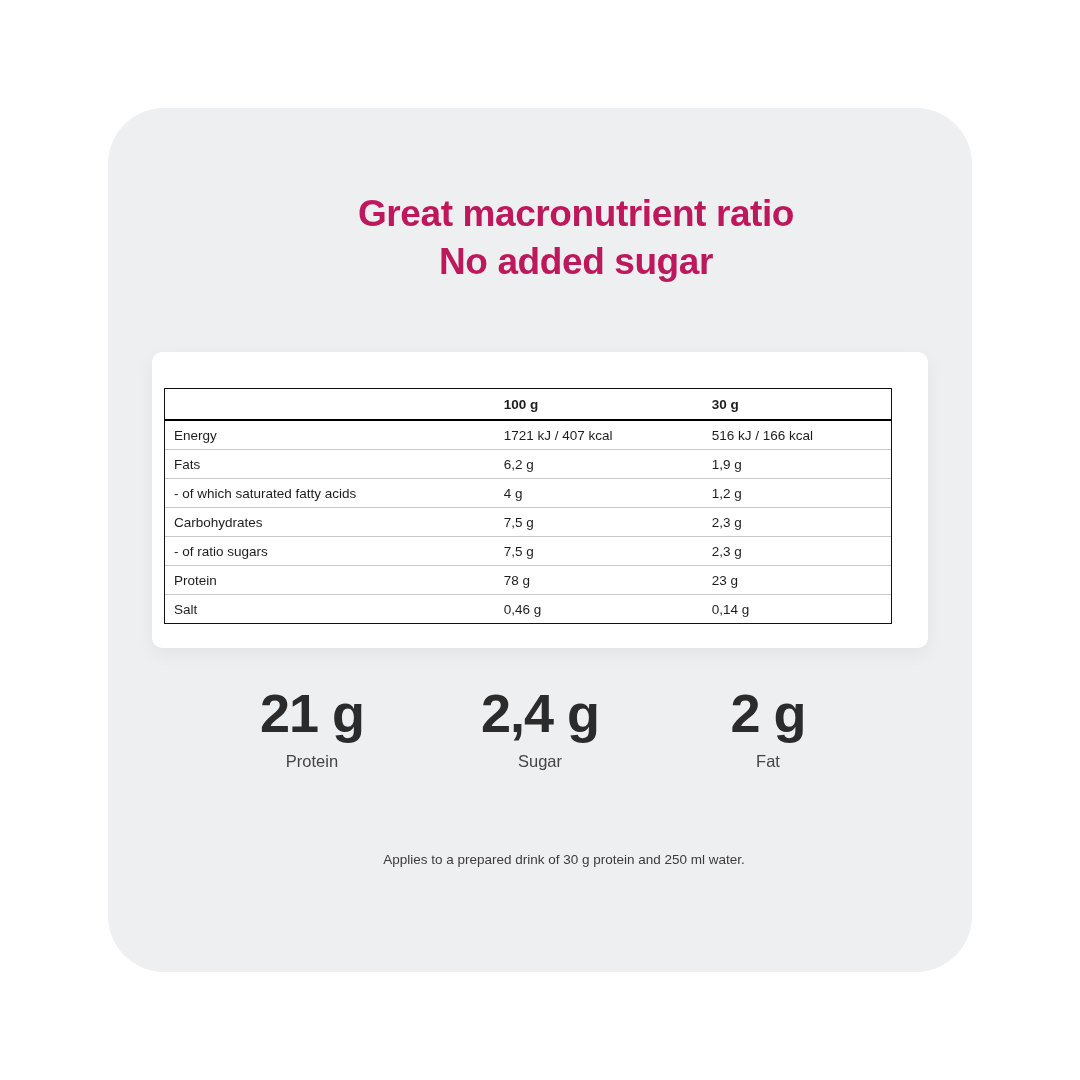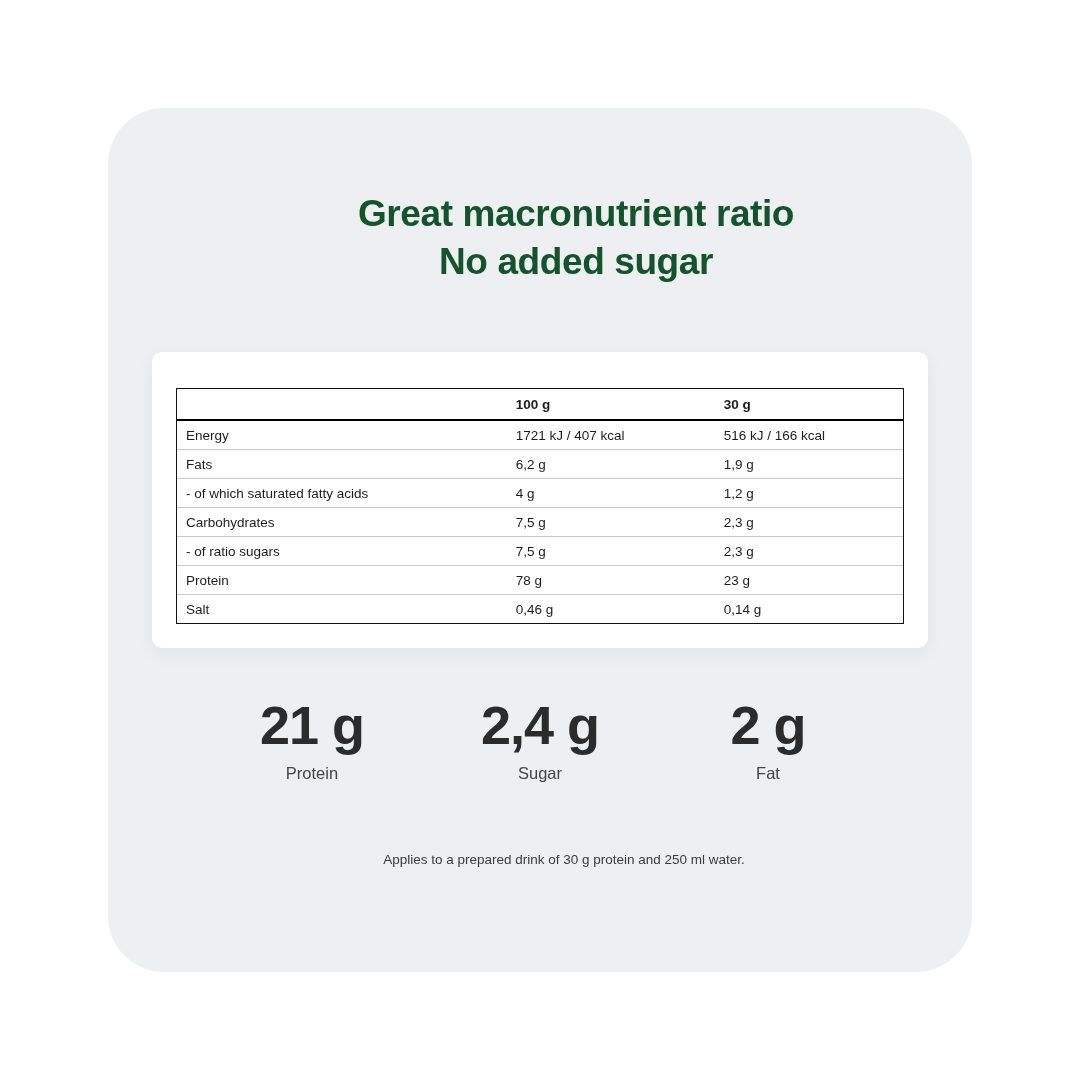--- a/index.html
+++ b/index.html
@@ -34,41 +34,41 @@
   .headline {
     position: absolute;
     left: 0;
     top: 82px;
     width: 936px;
     text-align: center;
     font-size: 37px;
     font-weight: bold;
     line-height: 48px;
     letter-spacing: -0.4px;
-    color: #14532d;
+    color: #be185d;
   }
   .headline .line2 {
     display: block;
     text-align: center;
   }
 
   .table-card {
     position: absolute;
     left: 44px;
     top: 244px;
     width: 776px;
     height: 296px;
     background: #ffffff;
     border-radius: 10px;
     box-shadow: 0 6px 18px rgba(0,0,0,0.05);
   }
 
   .nutri-table-wrap {
     position: absolute;
-    left: 24px;
+    left: 12px;
     top: 36px;
     width: 728px;
     border: 1.5px solid #111111;
     box-sizing: border-box;
   }
 
   table.nutri {
     width: 100%;
     border-collapse: collapse;
     table-layout: fixed;
@@ -99,21 +99,21 @@
     margin-top: 8px;
   }
 
   .col-name  { width: 46%; padding-left: 9px !important; }
   .col-100   { width: 29%; }
   .col-30    { width: 25%; }
 
   .stats {
     position: absolute;
     left: 0;
-    top: 588px;
+    top: 576px;
     width: 864px;
     display: flex;
     justify-content: center;
     align-items: flex-start;
   }
   .stat {
     width: 228px;
     text-align: center;
   }
   .stat .value {

